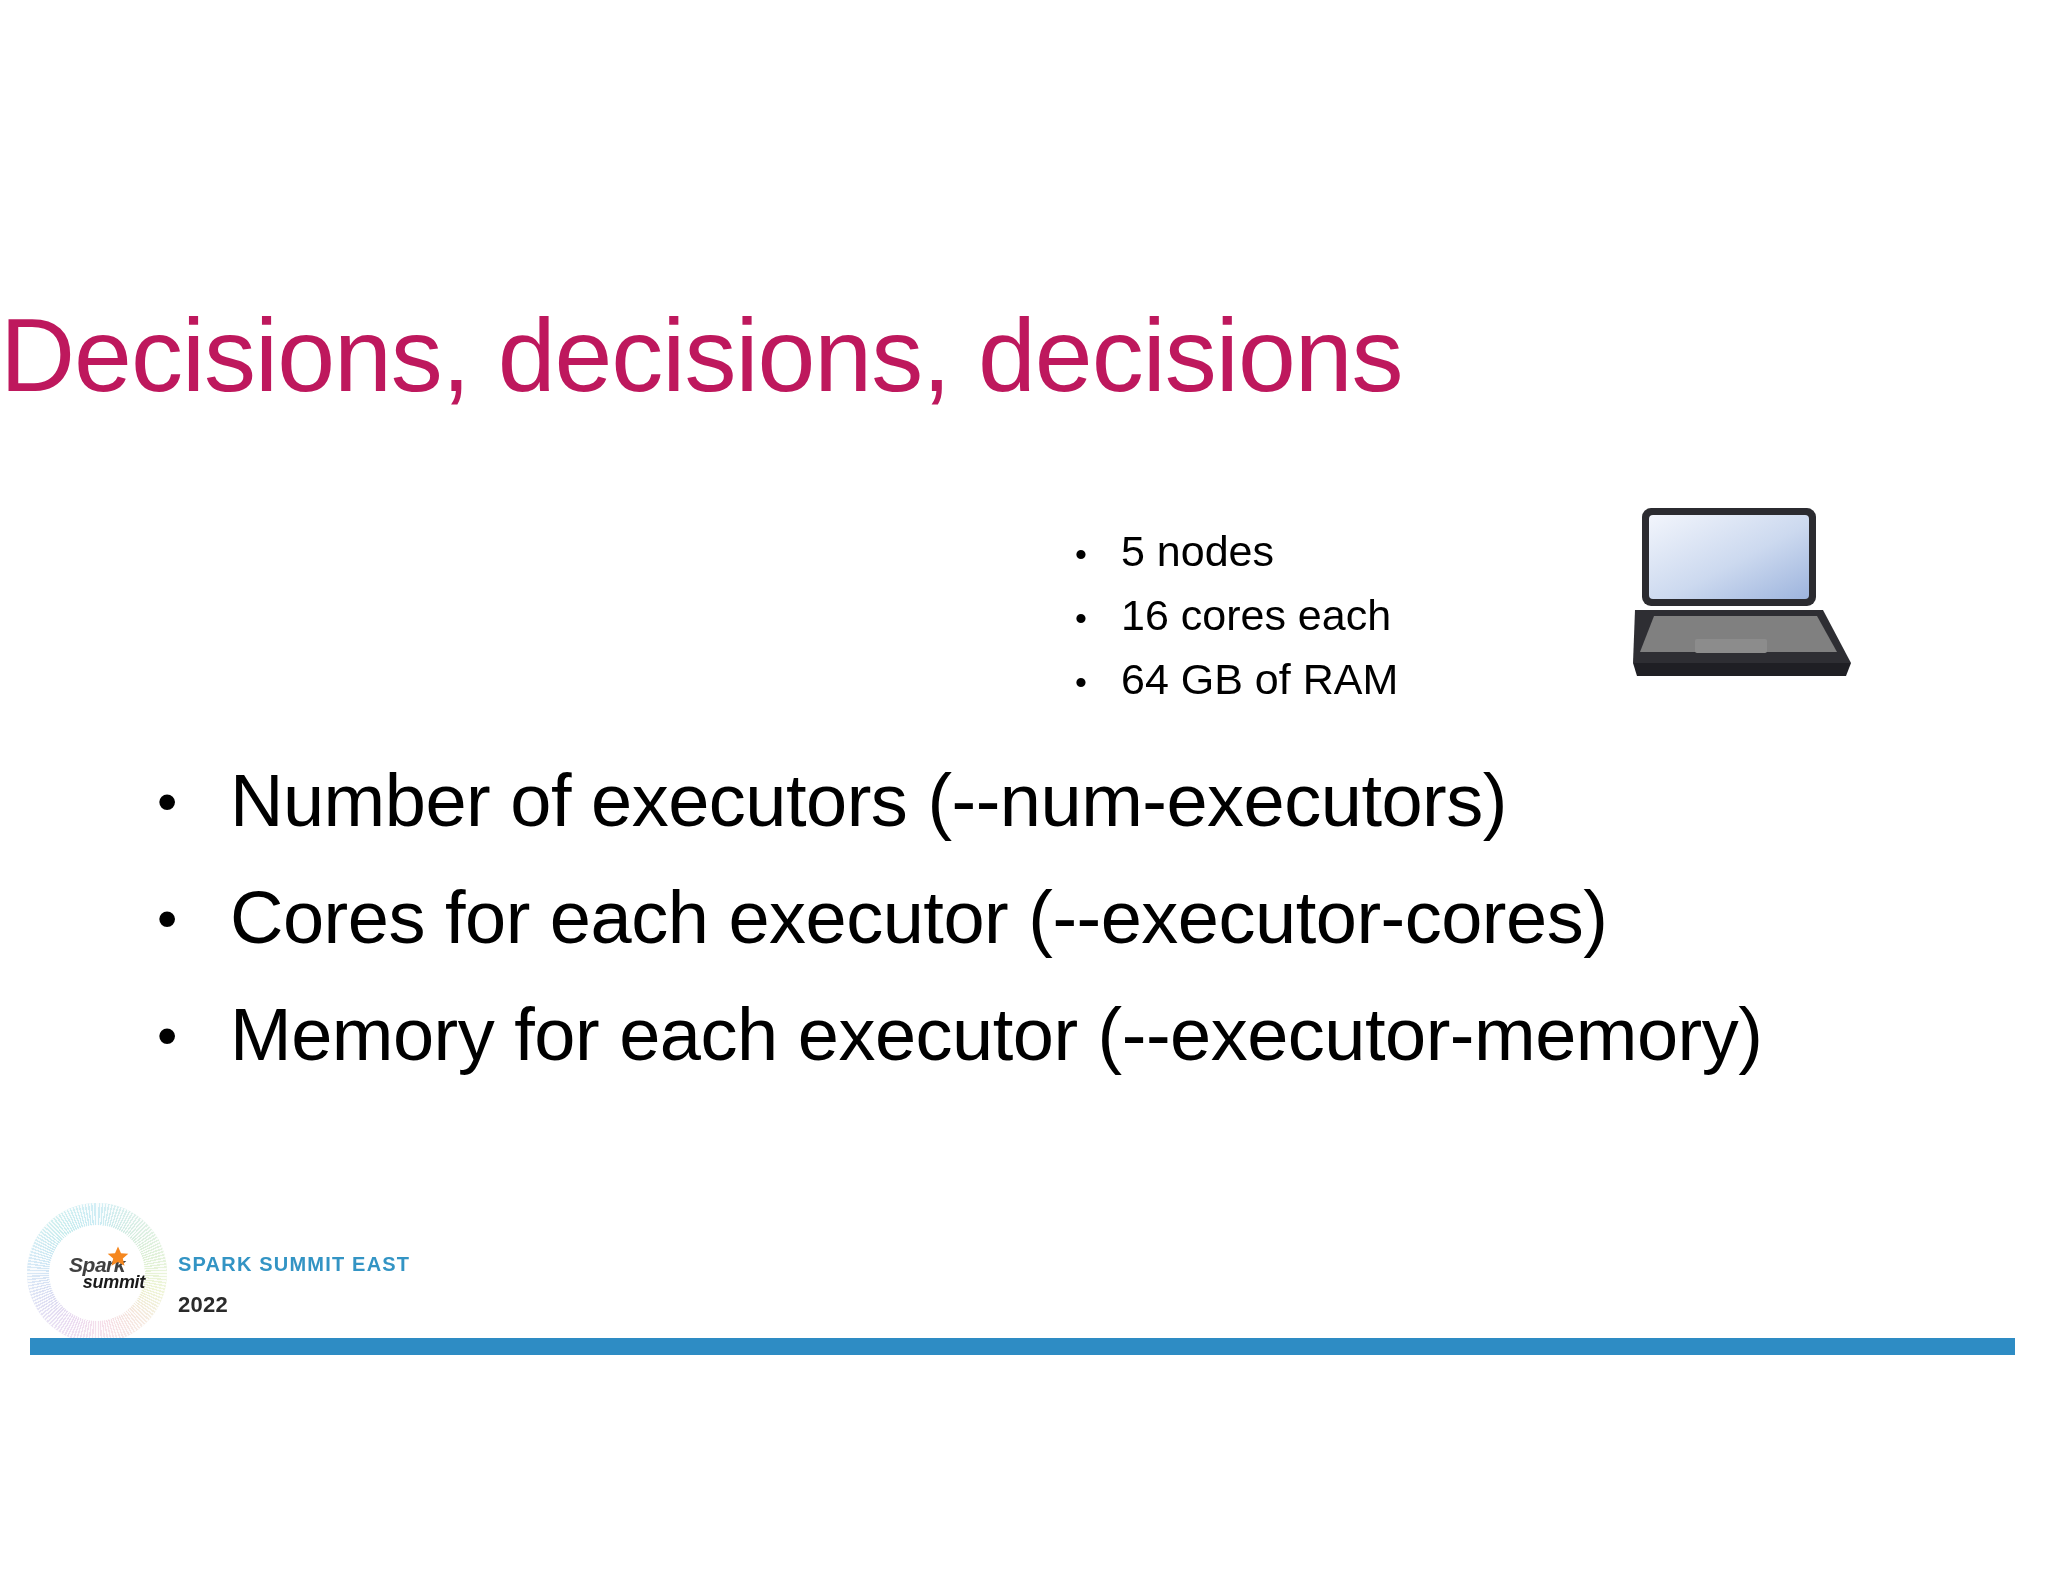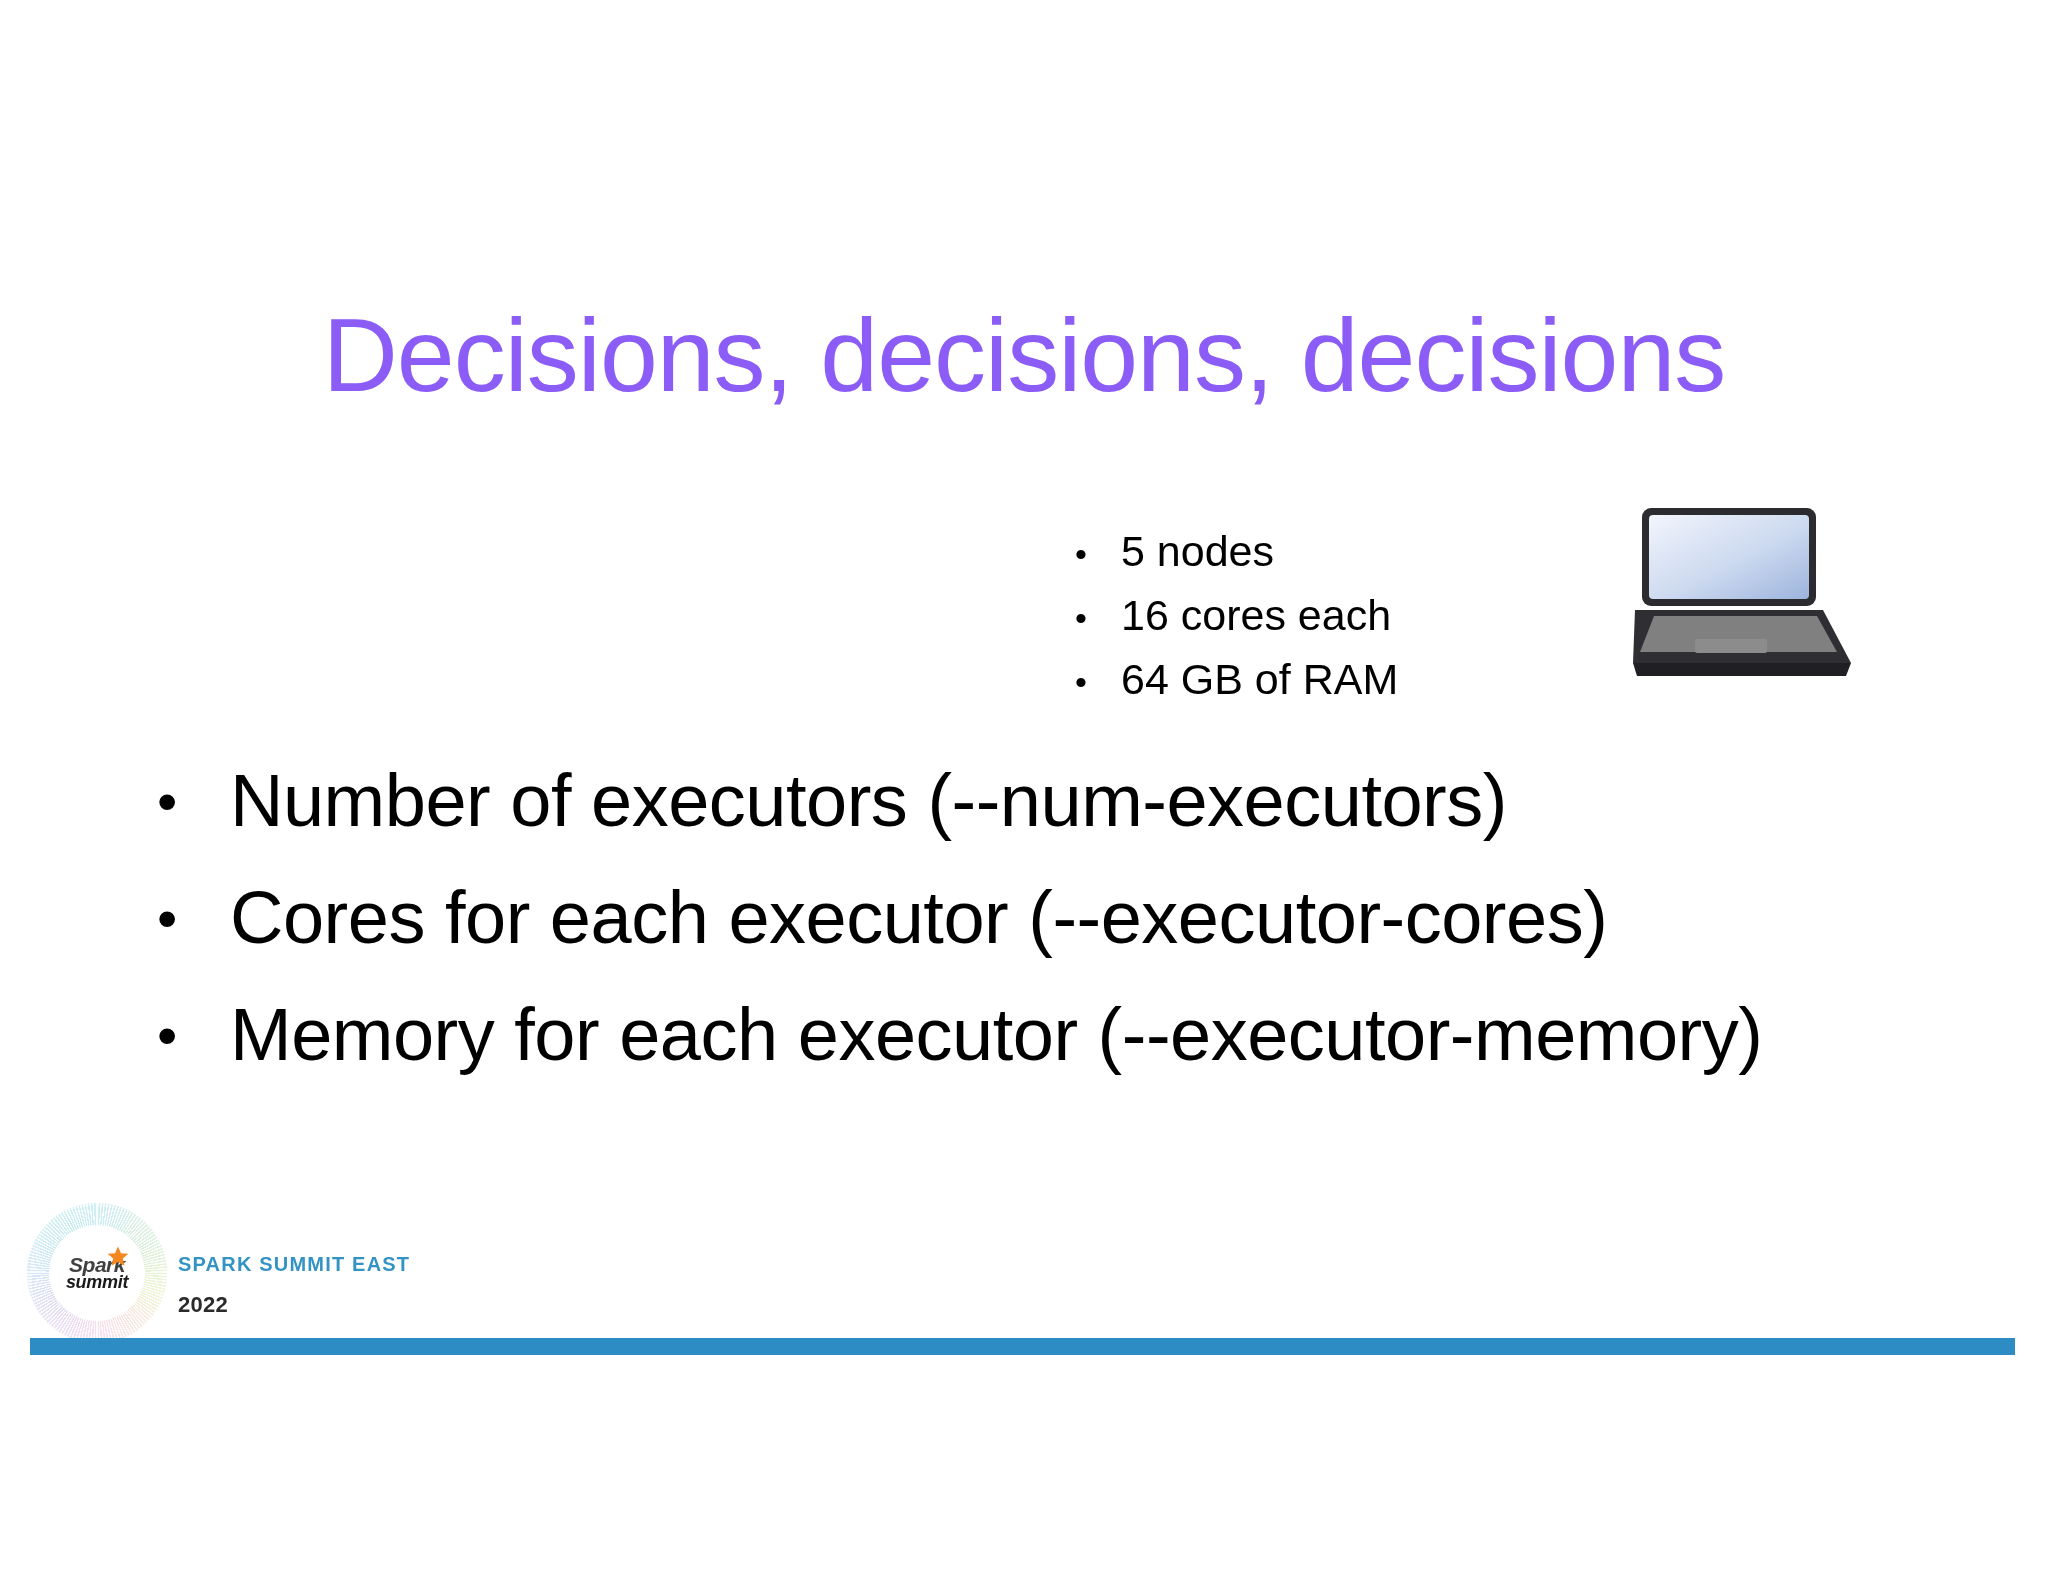--- a/index.html
+++ b/index.html
@@ -19,24 +19,23 @@
     height: 1582px;
     background: #ffffff;
   }
 
   
   .slide-title {
     position: absolute;
     left: 0;
     top: 300px;
     width: 2048px;
-    text-align: center;
     font-size: 104px;
     line-height: 110px;
-    color: #8b5cf6;
+    color: #be185d;
     font-weight: 400;
     letter-spacing: -1px;
     white-space: nowrap;
   }
 
   
   .spec-list {
     position: absolute;
     left: 1075px;
     top: 527px;
@@ -164,21 +163,21 @@
     font-weight: 700;
     color: #404040;
     letter-spacing: -0.5px;
     line-height: 20px;
   }
   .logo-word2 {
     position: absolute;
     left: 0;
     top: 48px;
     width: 96px;
-    text-align: center;
+    text-align: right;
     font-size: 18px;
     font-style: italic;
     font-weight: 700;
     color: #1a1a1a;
     letter-spacing: -0.3px;
     line-height: 18px;
   }
   .logo-star {
     position: absolute;
     left: 57px;

